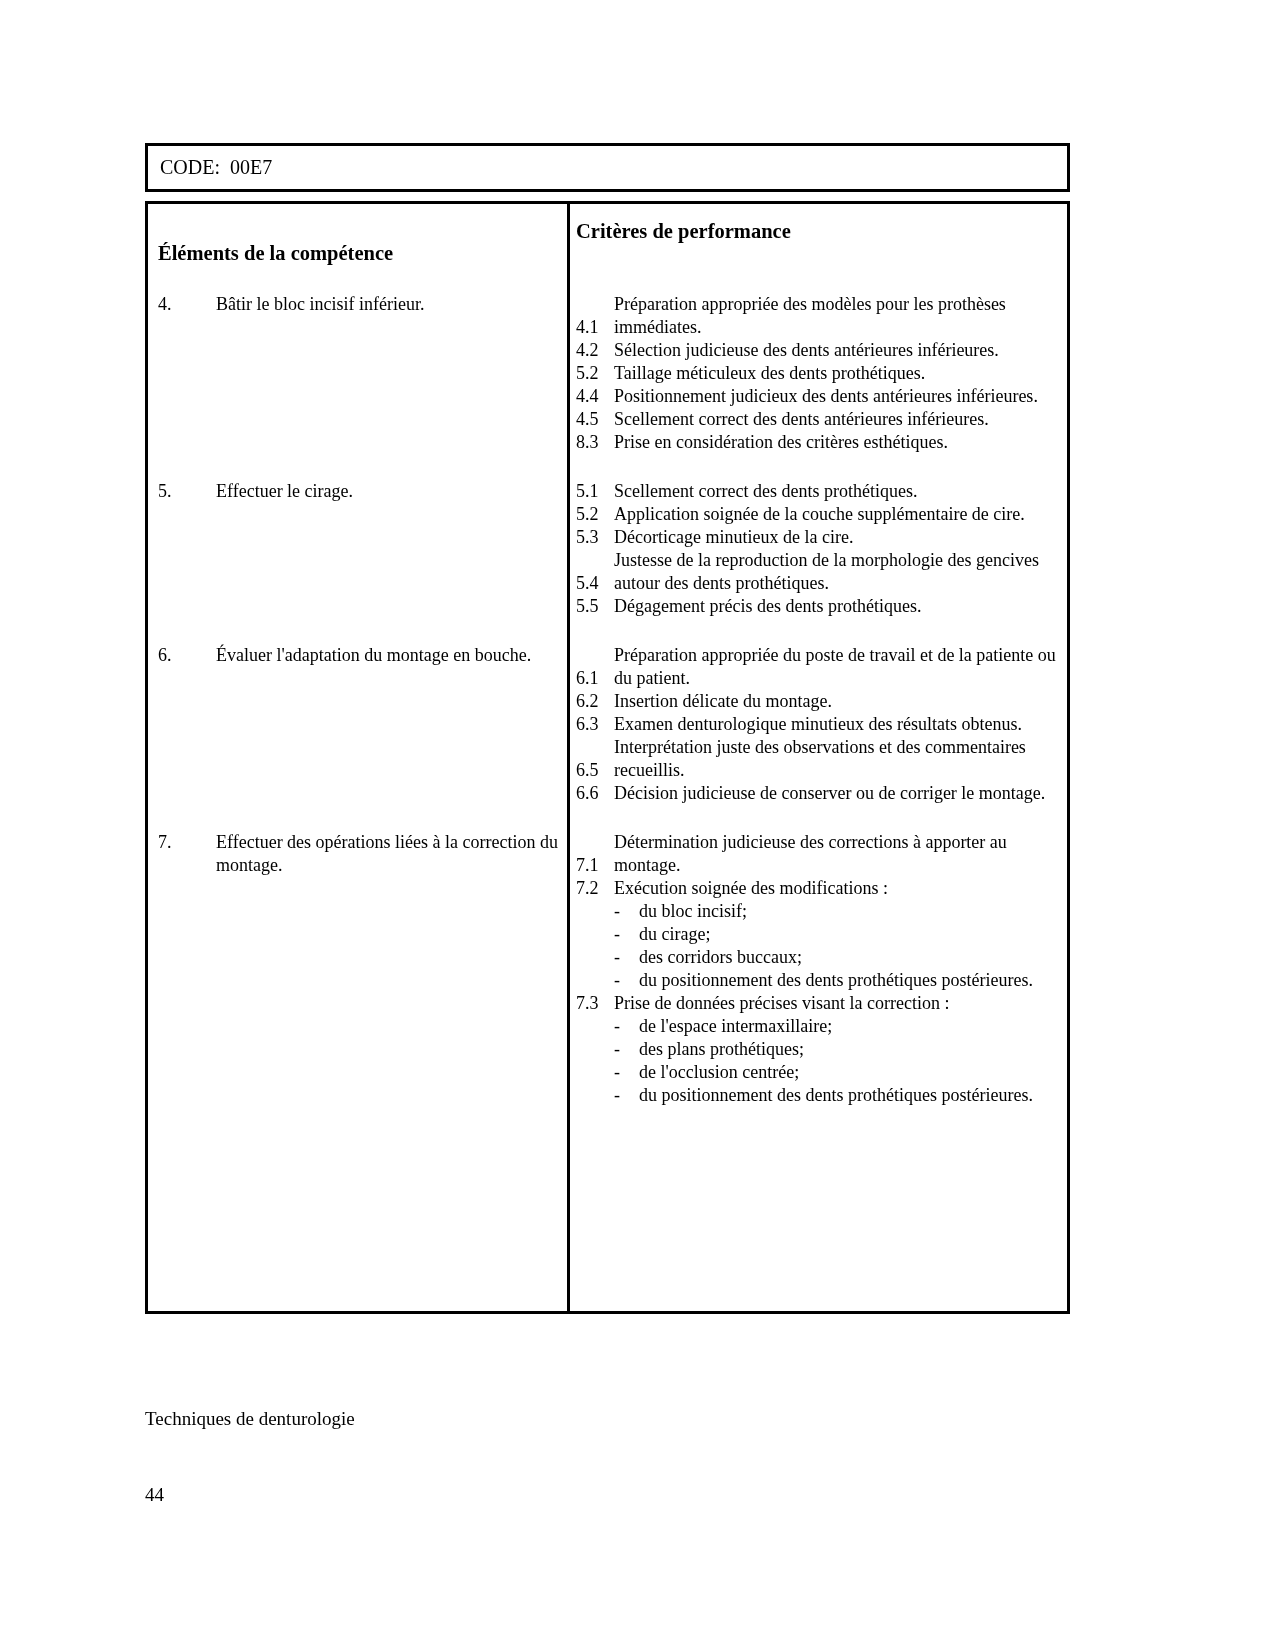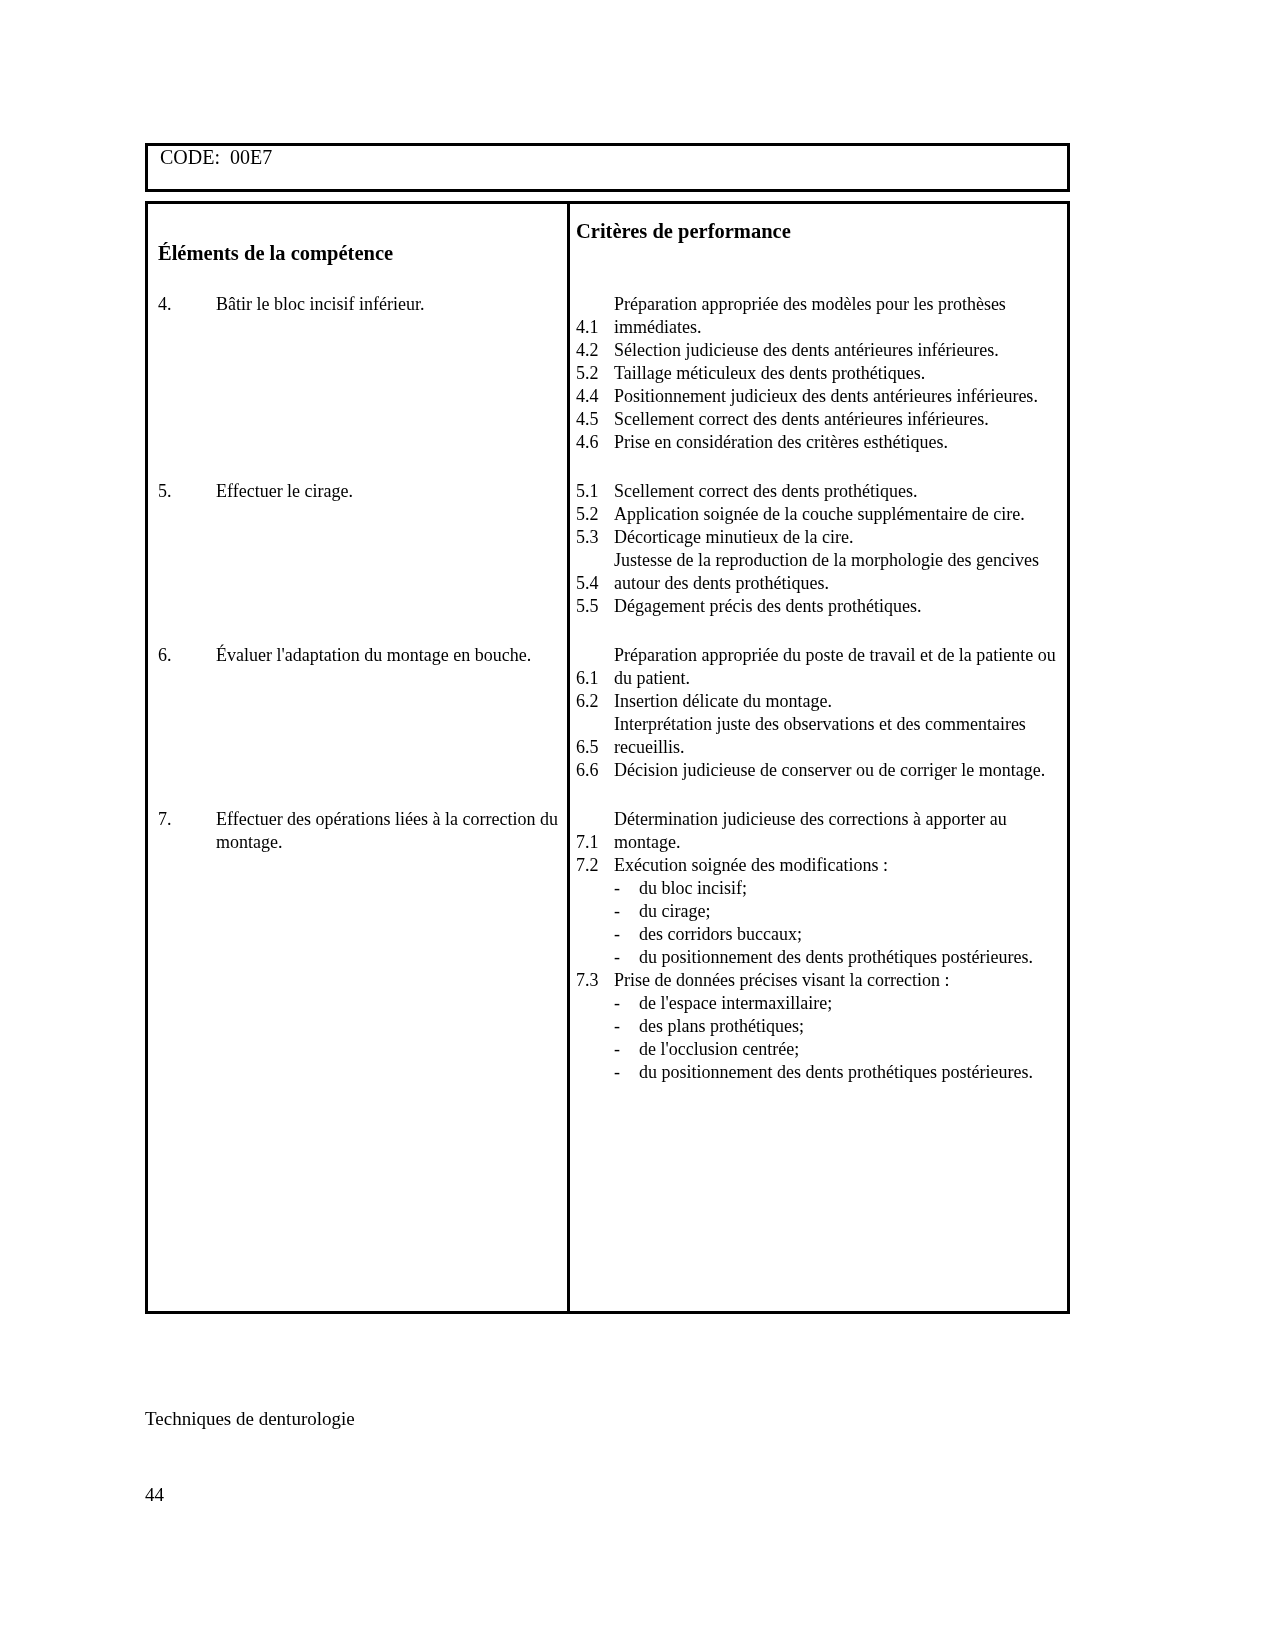--- a/index.html
+++ b/index.html
@@ -9,21 +9,21 @@
     font-family: "Liberation Serif", serif;
     color: #000;
     position: relative;
   }
   .sheet { position: absolute; left: 0; top: 0; width: 1275px; height: 1650px; background: #fff; }
   .content { position: absolute; left: 145px; top: 143px; width: 925px; }
 
   .code-box {
     border: 3px solid #000;
     height: 49px;
-    display: flex; 
+    display: flex; align-items: center;
     padding: 0 12px;
     font-size: 20px;
     margin-bottom: 9px;
   }
   .pre { white-space: pre; }
 
   .table {
     border: 3px solid #000;
     display: grid;
     grid-template-columns: 422px 1fr;
@@ -101,21 +101,21 @@
         </div>
         <div class="crit">
           <span class="cnum">4.4</span>
           <span class="ctext">Positionnement judicieux des dents antérieures inférieures.</span>
         </div>
         <div class="crit">
           <span class="cnum">4.5</span>
           <span class="ctext">Scellement correct des dents antérieures inférieures.</span>
         </div>
         <div class="crit">
-          <span class="cnum">4.6</span>
+          <span class="cnum">8.3</span>
           <span class="ctext">Prise en considération des critères esthétiques.</span>
         </div>
       </div>
 
       <div class="cl body">
         <div class="elem">
           <span class="enum">5.</span>
           <span class="etext">Effectuer le cirage.</span>
         </div>
       </div>
@@ -149,20 +149,24 @@
         </div>
       </div>
       <div class="cr body">
         <div class="crit">
           <span class="cnum">6.1</span>
           <span class="ctext">Préparation appropriée du poste de travail et de la patiente ou du patient.</span>
         </div>
         <div class="crit">
           <span class="cnum">6.2</span>
           <span class="ctext">Insertion délicate du montage.</span>
+        </div>
+        <div class="crit">
+          <span class="cnum">6.3</span>
+          <span class="ctext">Examen denturologique minutieux des résultats obtenus.</span>
         </div>
         <div class="crit">
           <span class="cnum">6.5</span>
           <span class="ctext">Interprétation juste des observations et des commentaires recueillis.</span>
         </div>
         <div class="crit">
           <span class="cnum">6.6</span>
           <span class="ctext">Décision judicieuse de conserver ou de corriger le montage.</span>
         </div>
       </div>

